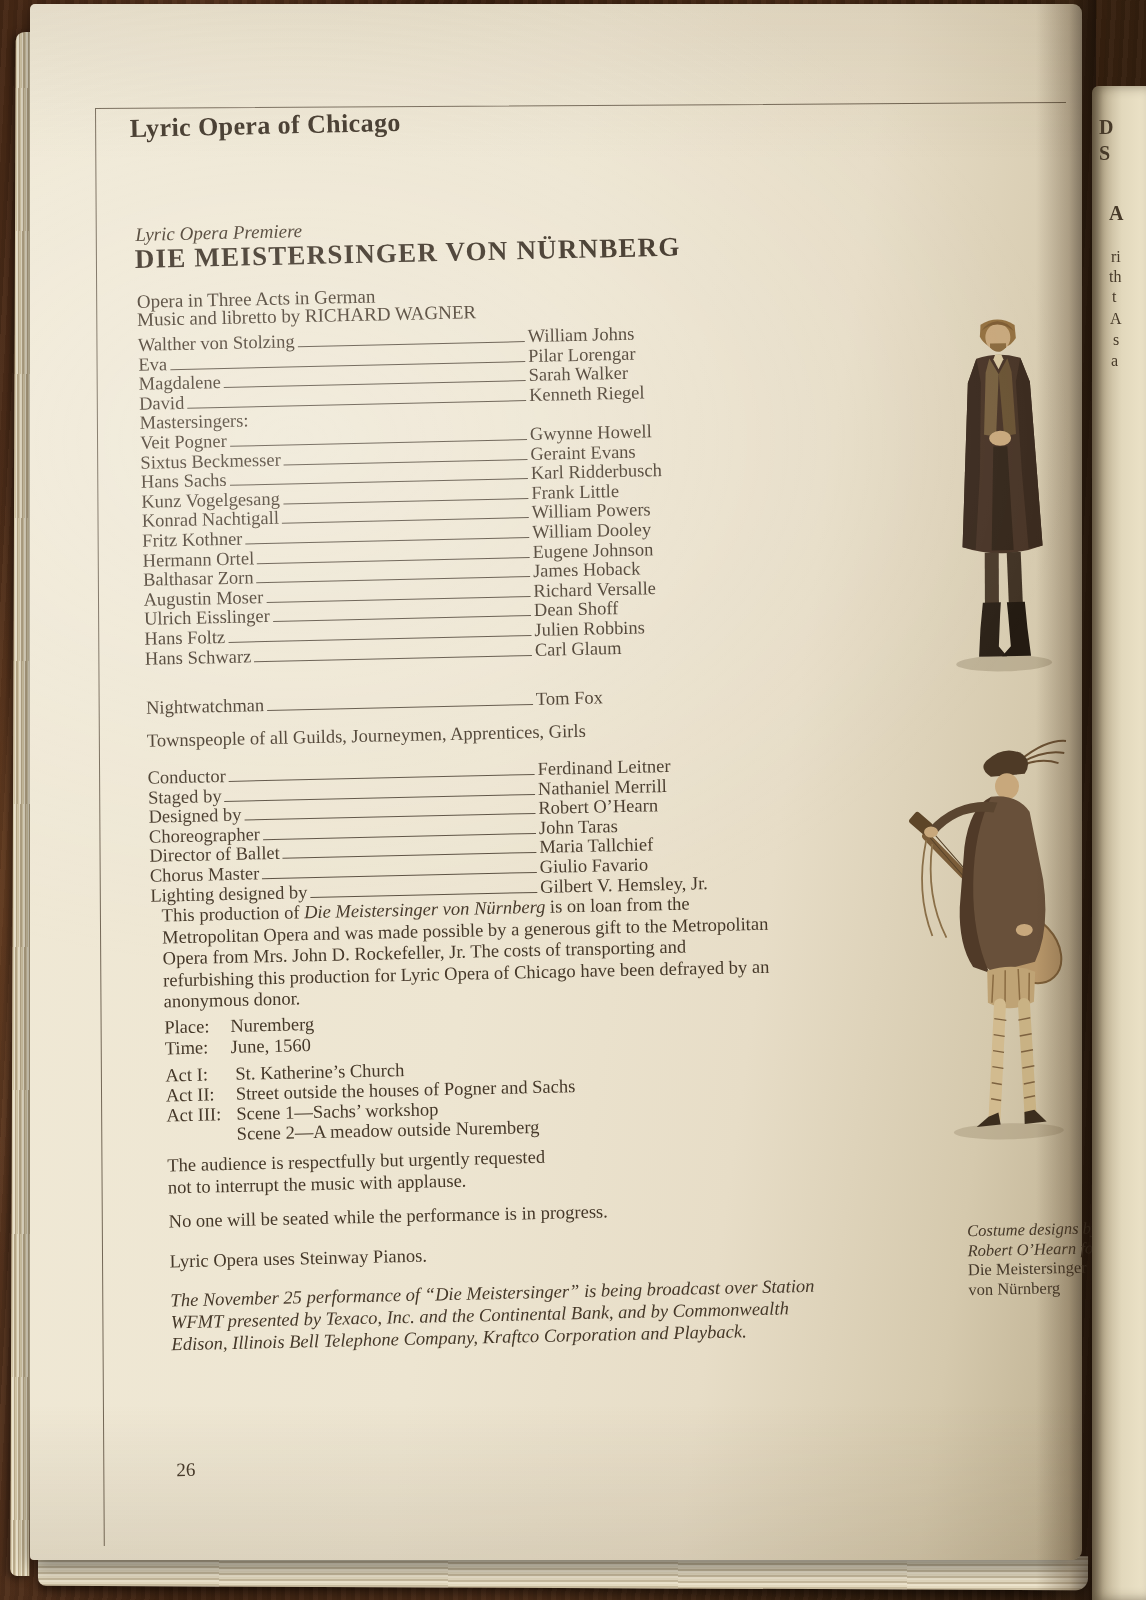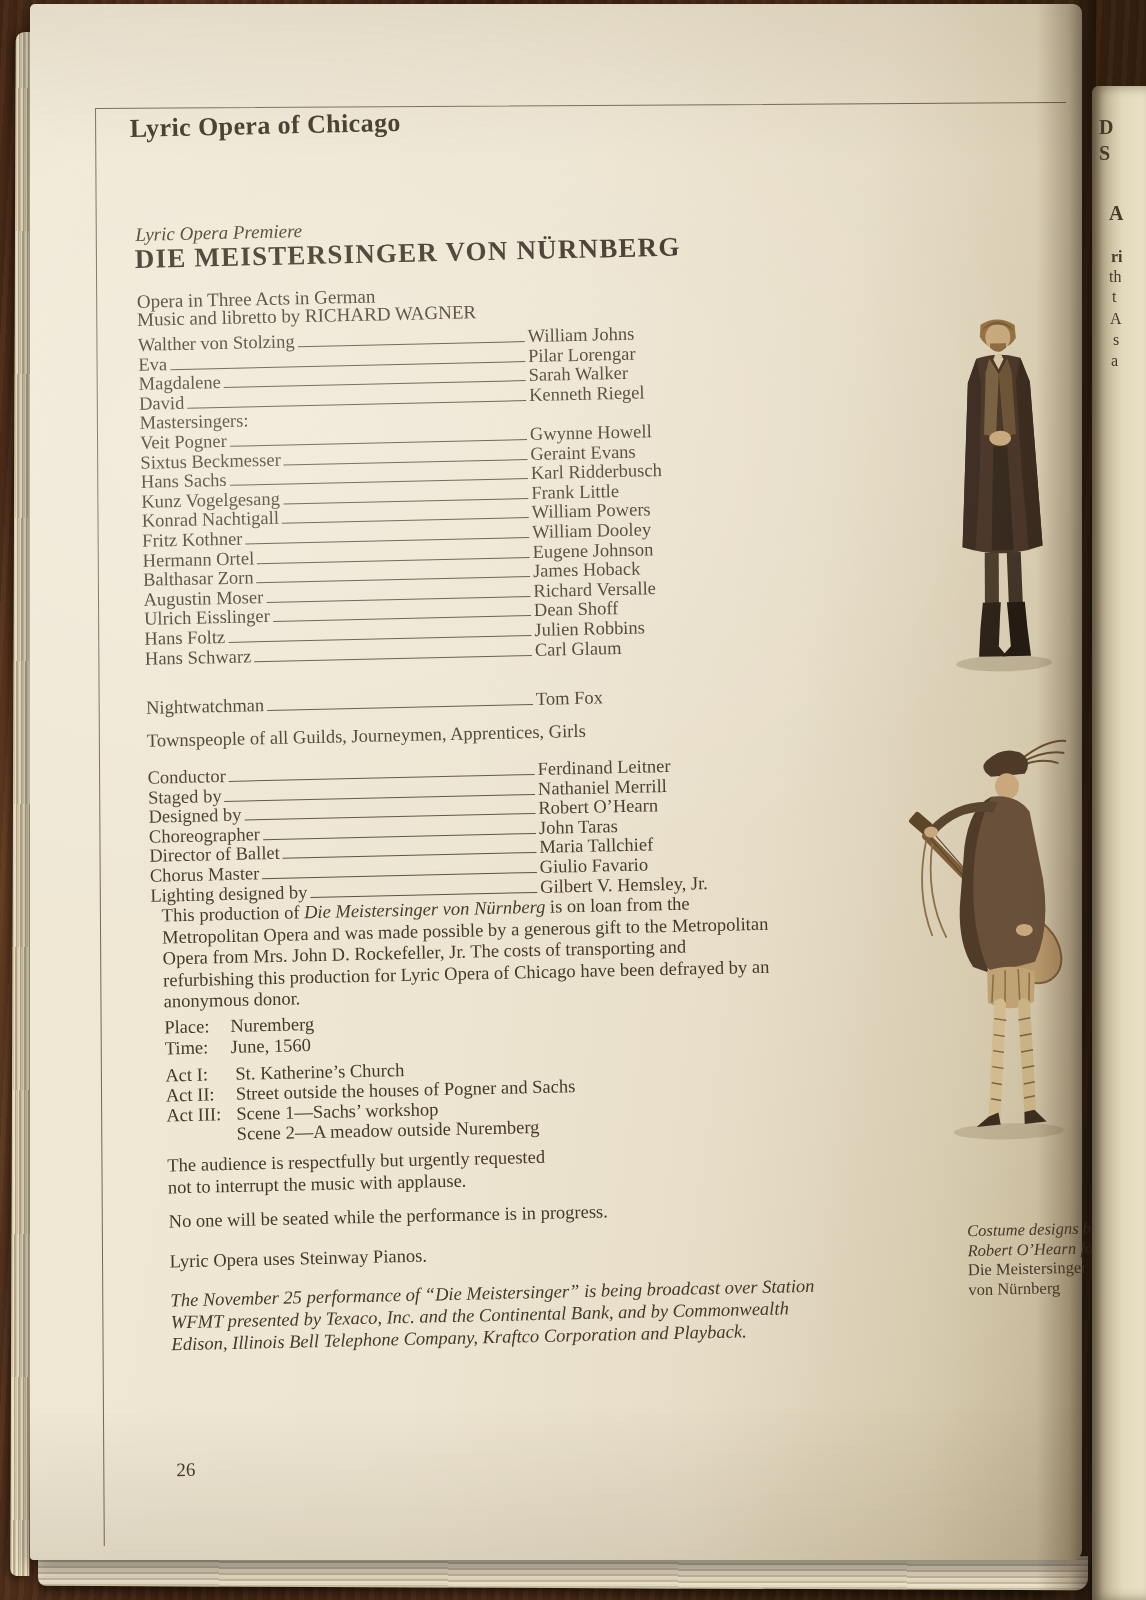--- a/index.html
+++ b/index.html
@@ -27,21 +27,21 @@
       linear-gradient(180deg, rgba(120,100,70,.10), transparent 10%, transparent 90%, rgba(110,92,64,.14));}
   #gutter{position:absolute;left:1036px;top:0;width:60px;height:1600px;pointer-events:none;
     background:linear-gradient(90deg,transparent 0,rgba(70,50,28,.30) 55%,rgba(24,14,7,.68) 100%);}
   #next-page{position:absolute;left:1092px;top:86px;width:54px;height:1514px;border-radius:7px 0 0 0;
     background:linear-gradient(90deg,#8e8066 0,#bfb294 20%,#e2d8bc 55%,#ece3c8 100%);
     box-shadow:inset 7px 0 12px rgba(40,28,14,.45);color:#473a29;}
   #next-page span{position:absolute;white-space:nowrap;}
   .npb{font-weight:bold;font-size:20px;}
   .npf{font-size:16px;}
   .f0{left:7px;top:30px;} .f1{left:7px;top:56px;} .f2{left:17px;top:116px;}
-  .f3{left:19px;top:162px;font-weight:bold;} .f4{left:17px;top:182px;} .f5{left:20px;top:202px;}
+  .f3{left:19px;top:162px;} .f4{left:17px;top:182px;} .f5{left:20px;top:202px;}
   .f6{left:18px;top:224px;} .f7{left:21px;top:245px;} .f8{left:19px;top:266px;}
   
   #frame{position:absolute;left:65px;top:104px;right:16px;bottom:14px;
     border-left:1.5px solid rgba(74,60,44,.75);border-top:1.5px solid rgba(74,60,44,.75);
     transform:rotate(-.35deg);transform-origin:top left;}
   
   #typeset{position:absolute;inset:0;color:#453829;transform:rotate(-1.3deg);transform-origin:100px 130px;}
   #typeset > *{position:absolute;}
   .publisher{left:100px;top:110px;font-size:26px;font-weight:bold;color:#3a2f22;letter-spacing:.4px;}
   .premiere{left:103px;top:220px;font-size:19px;font-style:italic;}

